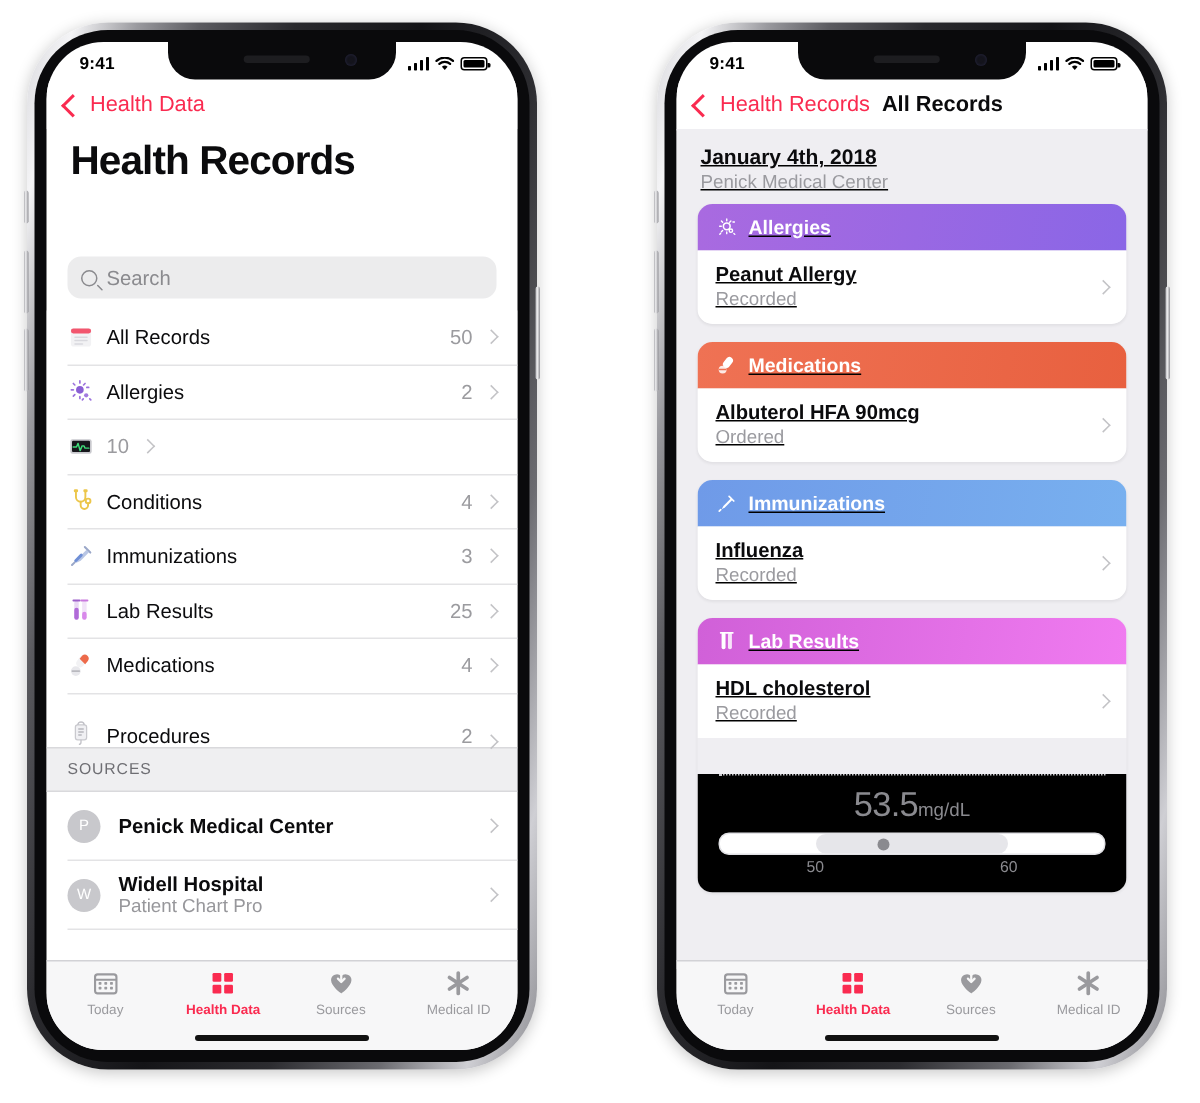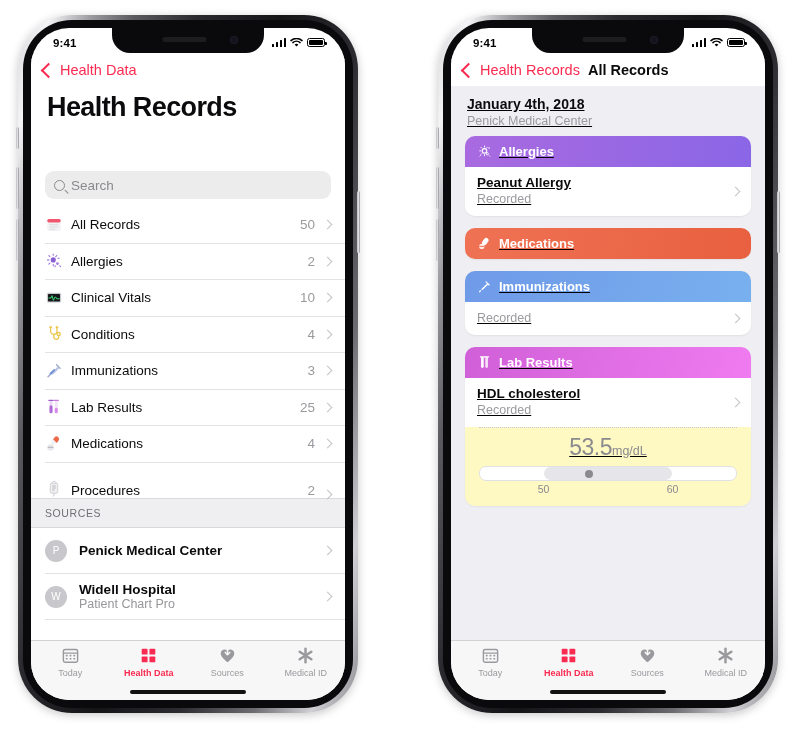--- a/index.html
+++ b/index.html
@@ -175,21 +175,21 @@
   .card-head{
     height:31px;display:flex;align-items:center;padding:0 12px;
     color:#fff;font-size:13px;font-weight:bold;
   }
   .card-head .hic{width:22px;flex:none;display:flex;align-items:center;}
   .card-body{background:#fff;padding:8px 12px 9px 12px;display:flex;align-items:center;}
   .cb-txt{flex:1;}
   .cb-t1{font-size:13.5px;font-weight:bold;color:#0b0b0d;line-height:16px;}
   .cb-t2{font-size:12.5px;color:#9a9a9f;line-height:16px;}
 
-  .labextra{background:#fef9c3;padding:0 14px 10px 14px;}
+  .labextra{background:#000000;padding:0 14px 10px 14px;margin-top:24px;}
   .dotline{border-top:1px dotted #c9c9cd;margin:0 0 6px 0;}
   .valrow{text-align:center;color:#8a8a8f;}
   .valnum{font-size:23px;letter-spacing:-.5px;}
   .valunit{font-size:12.5px;}
   .slider{
     position:relative;height:13px;border-radius:7px;
     border:1px solid #e1e1e5;background:#fff;margin:5px 0 2px 0;
   }
   .srange{position:absolute;top:0;bottom:0;background:#e6e6ea;border-radius:7px;}
   .sdot{position:absolute;top:50%;transform:translate(-50%,-50%);width:8px;height:8px;border-radius:50%;background:#8a8a8f;}
@@ -292,21 +292,20 @@
             <span class="chev"></span>
           </div>
           <div class="row">
             <span class="ic">
               <svg class="isvg" width="18" height="18" viewBox="0 0 24 24">
                 <rect x="2.5" y="5" width="19" height="13" rx="2" fill="#c9c9ce"></rect>
         <rect x="4" y="6.5" width="16" height="10" rx="1" fill="#17171c"></rect>
         <path d="M5 12h3l1.4-3.2 1.8 6.4L13 11h1.6l1 2h3.4" stroke="#3fdc7a" stroke-width="1.3" fill="none" stroke-linejoin="round" stroke-linecap="round"></path>
               </svg>
             </span>
-            <span class="lbl">Clinical Vitals</span>
             <span class="cnt">10</span>
             <span class="chev"></span>
           </div>
           <div class="row">
             <span class="ic">
               <svg class="isvg" width="18" height="18" viewBox="0 0 24 24">
                 <path d="M7.5 3.2v5.2a4.2 4.2 0 0 0 8.4 0V3.2" stroke="#ecc64a" stroke-width="1.7" fill="none" stroke-linecap="round"></path>
         <path d="M11.7 12.6v3.2a3.3 3.3 0 0 0 6.6 0v-2" stroke="#ecc64a" stroke-width="1.7" fill="none" stroke-linecap="round"></path>
         <circle cx="18.3" cy="12" r="2.1" fill="none" stroke="#ecc64a" stroke-width="1.7"></circle>
         <rect x="5.6" y="1.6" width="3.8" height="2.6" rx="1.1" fill="#ecc64a"></rect>
@@ -531,34 +530,42 @@
               <div class="card-head" style="background:linear-gradient(100deg,#ef7254,#e8603f)">
                 <span class="hic">
                   <svg class="isvg" width="15" height="15" viewBox="0 0 24 24">
                     <rect x="9.5" y="2.6" width="7.6" height="12.6" rx="3.8" transform="rotate(38 13.3 8.9)" fill="#fff"></rect>
         <rect x="3.4" y="12.4" width="8.4" height="8.4" rx="4.2" fill="#fff" opacity=".85"></rect>
         <path d="M4.2 16.6h6.8" stroke="#ef7254" stroke-width="1.5" stroke-linecap="round"></path>
                   </svg>
                 </span>
                 <span>Medications</span>
               </div>
+              <div class="card-body">
+                <span class="cb-txt">
+                  <span class="cb-t1" style="display:block">Albuterol HFA 90mcg</span>
+                  <span class="cb-t2" style="display:block">Ordered</span>
+                </span>
+                <span class="chev"></span>
+              </div>
             </div>
             <div class="card">
               <div class="card-head" style="background:linear-gradient(100deg,#6f9ae8,#78b0ef)">
                 <span class="hic">
                   <svg class="isvg" width="15" height="15" viewBox="0 0 24 24">
                     <path d="M14.5 4.6l5 5" stroke="#fff" stroke-width="1.8" stroke-linecap="round"></path>
         <path d="M16.6 6.7L8.4 14.9l-1.8 3.4 3.4-1.8 8.2-8.2z" fill="#fff"></path>
         <path d="M5.6 18.8l-1.6 1.6" stroke="#fff" stroke-width="1.8" stroke-linecap="round"></path>
                   </svg>
                 </span>
                 <span>Immunizations</span>
               </div>
               <div class="card-body">
                 <span class="cb-txt">
+                  <span class="cb-t1" style="display:block">Influenza</span>
                   <span class="cb-t2" style="display:block">Recorded</span>
                 </span>
                 <span class="chev"></span>
               </div>
             </div>
             <div class="card">
               <div class="card-head" style="background:linear-gradient(100deg,#d060d8,#f07bf0)">
                 <span class="hic">
                   <svg class="isvg" width="15" height="15" viewBox="0 0 24 24">
                     <rect x="6.5" y="2.6" width="4.2" height="18" rx="2.1" fill="#fff"></rect>

